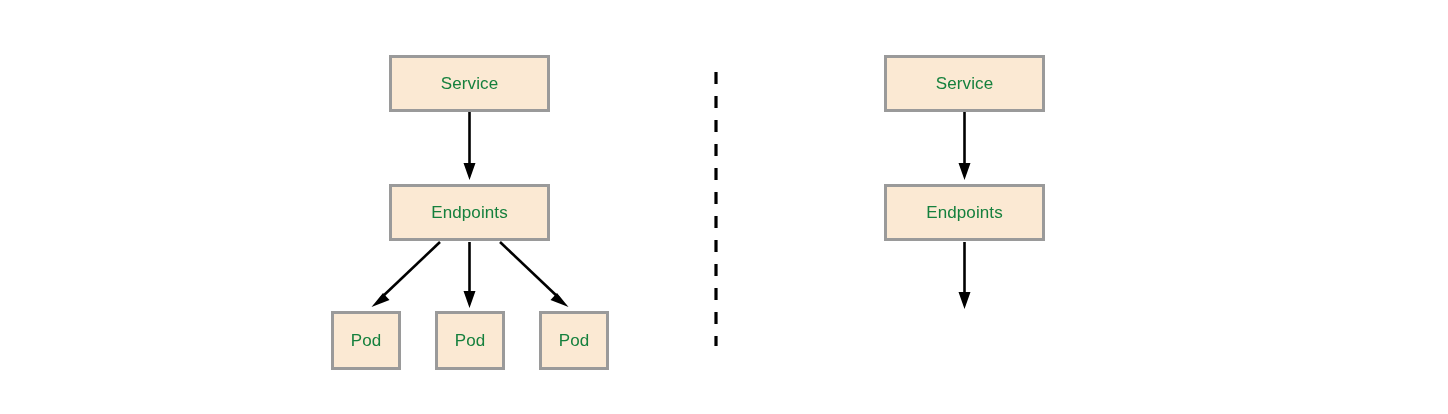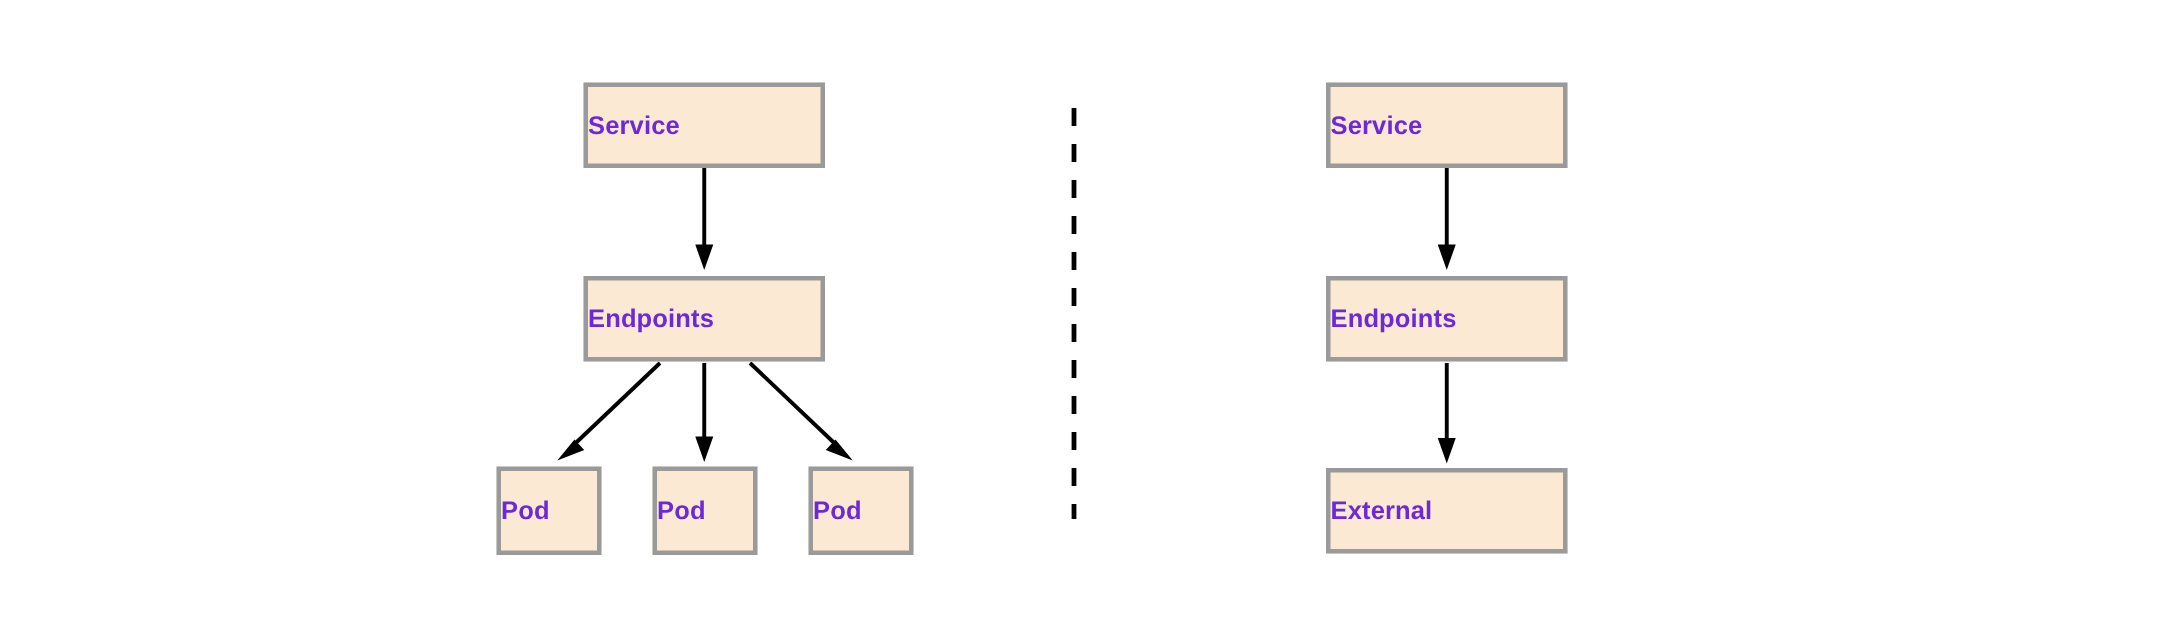--- a/index.html
+++ b/index.html
@@ -21,24 +21,24 @@
   }
 
   
   .node {
     position: absolute;
     box-sizing: border-box;
     background: #fbe9d3;
     border: 3px solid #9a9a9a;
     display: flex;
     align-items: center;
-    justify-content: flex-start;
-    color: #6d28d9;
+    justify-content: center;
+    color: #15803d;
     font-size: 17px;
-    font-weight: 700;
+    font-weight: 400;
     letter-spacing: 0.1px;
     line-height: 1;
     white-space: nowrap;
     user-select: none;
   }
 
   
   .n-left-service   { left: 389px; top: 55px;  width: 161px; height: 57px; }
   .n-left-endpoints { left: 389px; top: 184px; width: 161px; height: 57px; }
   .n-pod-1 { left: 331px; top: 311px; width: 70px; height: 59px; }
@@ -133,17 +133,14 @@
   </div>
 
   <div class="node n-right-service">
     <span>Service</span>
   </div>
 
   <div class="node n-right-endpoints">
     <span>Endpoints</span>
   </div>
 
-  <div class="node n-external">
-    <span>External</span>
-  </div>
 
 </div>
 
 </body></html>

